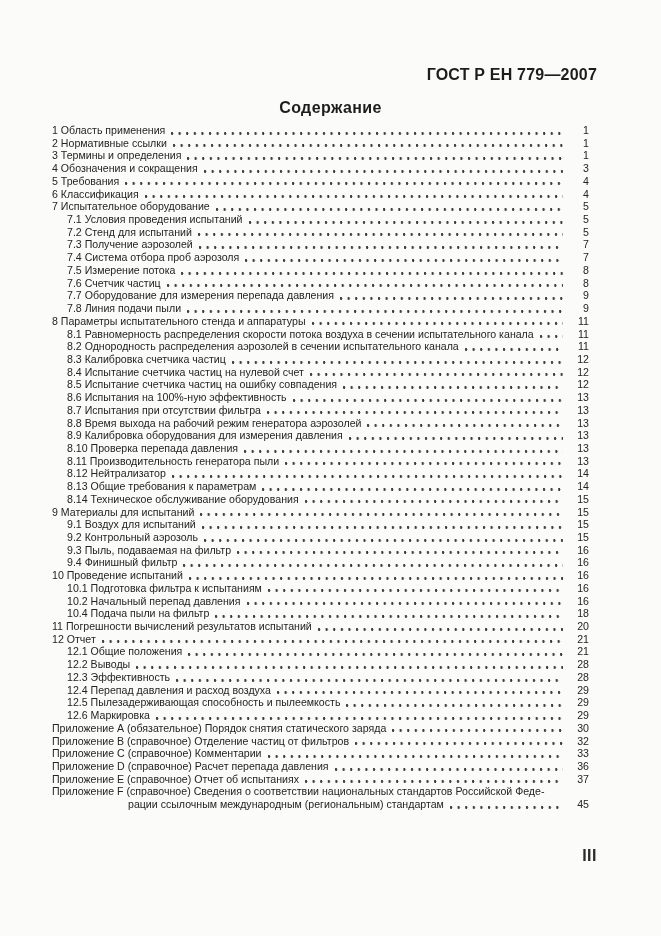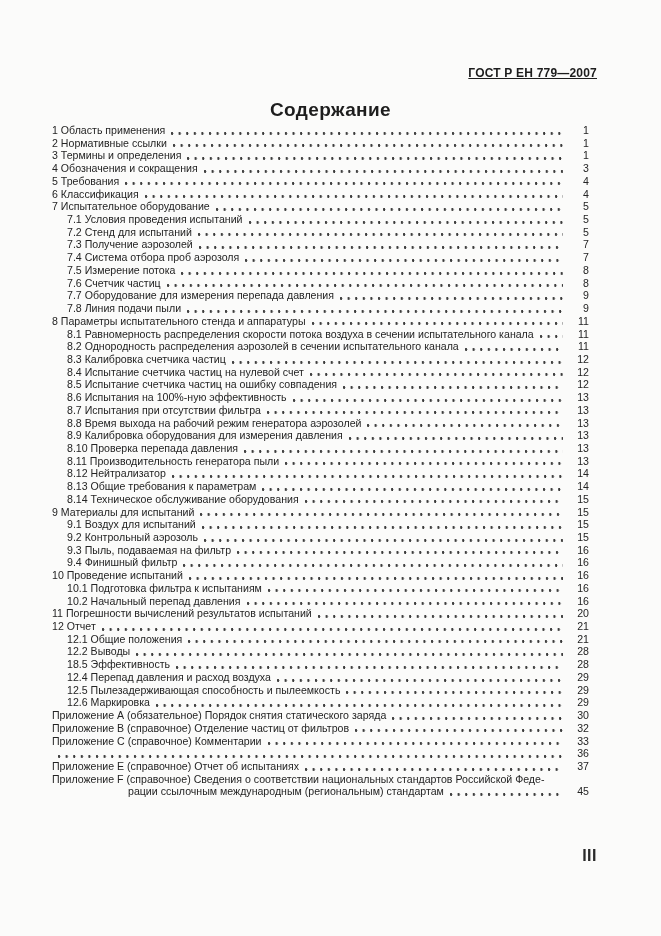--- a/index.html
+++ b/index.html
@@ -11,32 +11,31 @@
   }
   .page {
     position:relative;
     width:661px; height:936px;
     overflow:hidden;
     background:#fbfbfa;
   }
   .doc-header {
     position:absolute;
     top:66px; right:64px;
-    font-size:12px;
+    font-size:16px;
     font-weight:700;
     color:#1d1d1d;
     letter-spacing:0.2px;
     white-space:nowrap;
-    text-decoration:underline;
   }
   .doc-title {
     position:absolute;
     top:99px; left:0; width:661px;
     text-align:center;
-    font-size:19px;
+    font-size:16px;
     font-weight:700;
     color:#1d1d1d;
     letter-spacing:0.4px;
   }
   .toc {
     position:absolute;
     left:52px; top:124px;
     width:537px;
   }
   .row {
@@ -267,20 +266,25 @@
       <div class="row i1">
         <span class="label">10.1 Подготовка фильтра к испытаниям</span>
         <span class="leader"></span>
         <span class="pagenum">16</span>
       </div>
       <div class="row i1">
         <span class="label">10.2 Начальный перепад давления</span>
         <span class="leader"></span>
         <span class="pagenum">16</span>
       </div>
+      <div class="row i1">
+        <span class="label">10.4 Подача пыли на фильтр</span>
+        <span class="leader"></span>
+        <span class="pagenum">18</span>
+      </div>
       <div class="row i0">
         <span class="label">11 Погрешности вычислений результатов испытаний</span>
         <span class="leader"></span>
         <span class="pagenum">20</span>
       </div>
       <div class="row i0">
         <span class="label">12 Отчет</span>
         <span class="leader"></span>
         <span class="pagenum">21</span>
       </div>
@@ -288,21 +292,21 @@
         <span class="label">12.1 Общие положения</span>
         <span class="leader"></span>
         <span class="pagenum">21</span>
       </div>
       <div class="row i1">
         <span class="label">12.2 Выводы</span>
         <span class="leader"></span>
         <span class="pagenum">28</span>
       </div>
       <div class="row i1">
-        <span class="label">18.5 Эффективность</span>
+        <span class="label">12.3 Эффективность</span>
         <span class="leader"></span>
         <span class="pagenum">28</span>
       </div>
       <div class="row i1">
         <span class="label">12.4 Перепад давления и расход воздуха</span>
         <span class="leader"></span>
         <span class="pagenum">29</span>
       </div>
       <div class="row i1">
         <span class="label">12.5 Пылезадерживающая способность и пылеемкость</span>
@@ -323,20 +327,21 @@
         <span class="label">Приложение В (справочное) Отделение частиц от фильтров</span>
         <span class="leader"></span>
         <span class="pagenum">32</span>
       </div>
       <div class="row i0">
         <span class="label">Приложение С (справочное) Комментарии</span>
         <span class="leader"></span>
         <span class="pagenum">33</span>
       </div>
       <div class="row i0">
+        <span class="label">Приложение D (справочное) Расчет перепада давления</span>
         <span class="leader"></span>
         <span class="pagenum">36</span>
       </div>
       <div class="row i0">
         <span class="label">Приложение Е (справочное) Отчет об испытаниях</span>
         <span class="leader"></span>
         <span class="pagenum">37</span>
       </div>
       <div class="row i0 nopage">
         <span class="label">Приложение F (справочное) Сведения о соответствии национальных стандартов Российской Феде-</span>

